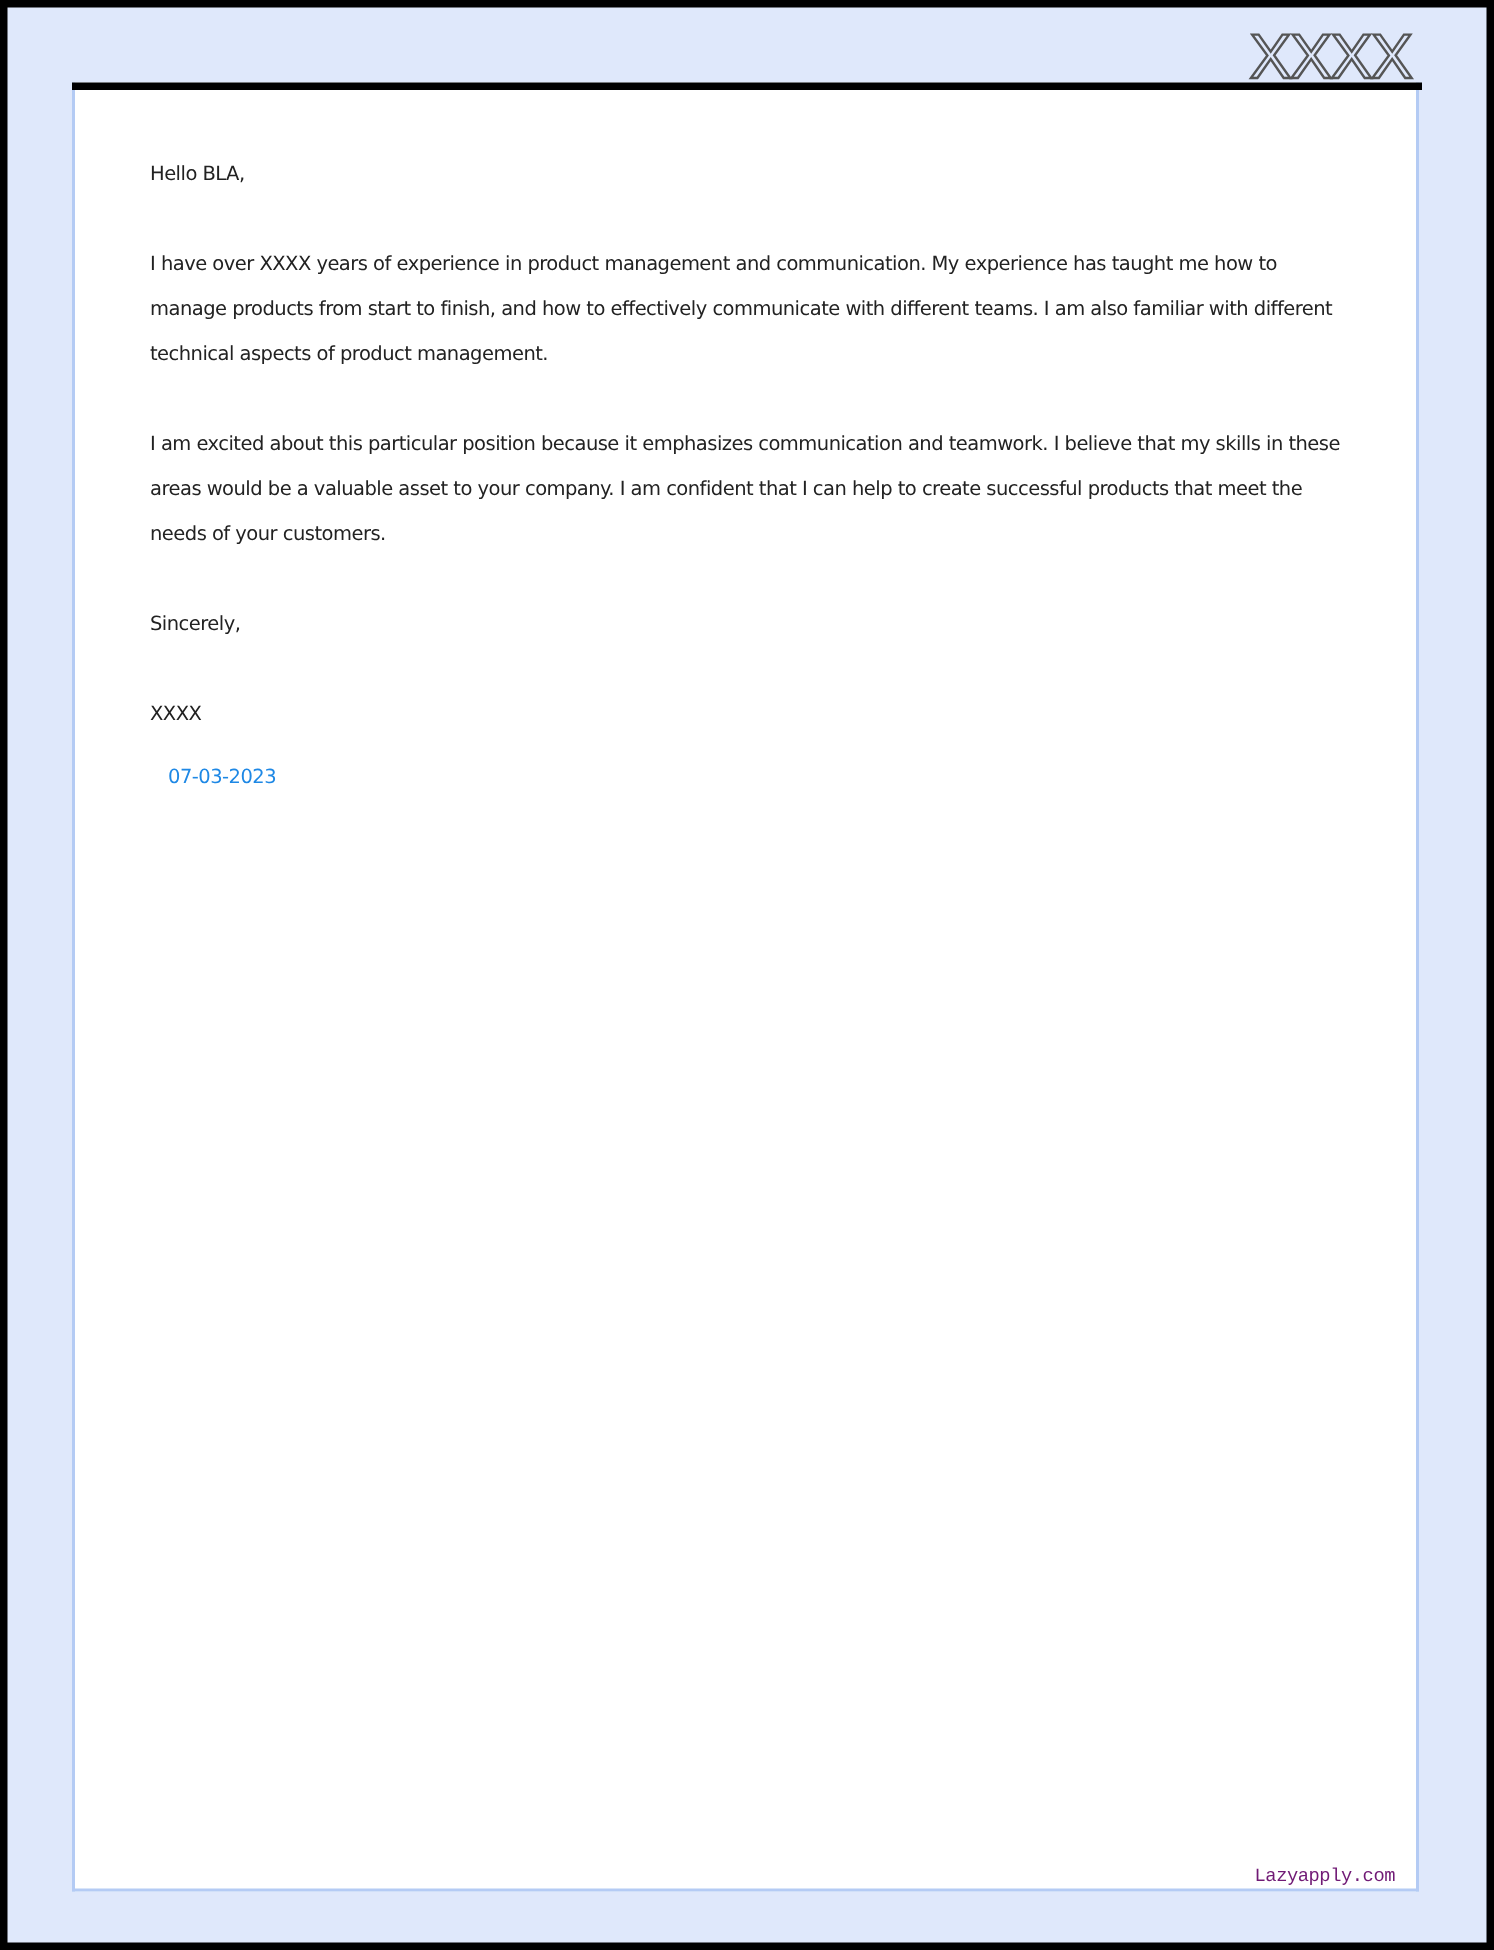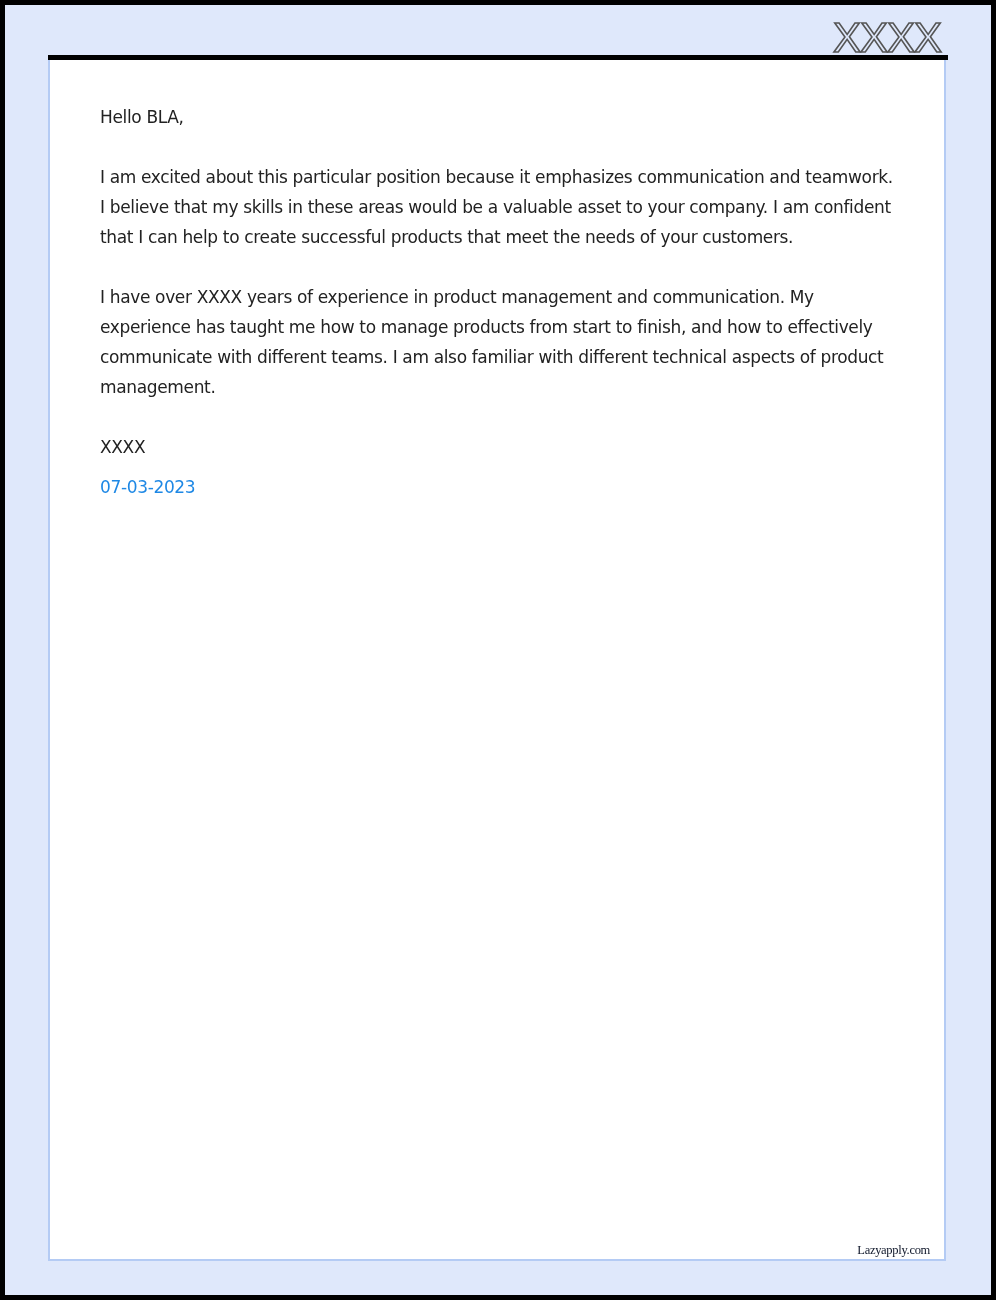--- a/index.html
+++ b/index.html
@@ -53,56 +53,57 @@
       width: 900px;
       height: 5px;
       background: #000;
     }
     .letter {
       position: absolute;
       left: 95px;
       top: 97px;
       width: 800px;
       font-family: "DejaVu Sans", sans-serif;
-      font-size: 17px;
+      font-size: 13px;
       line-height: 30px;
       color: #222;
       letter-spacing: -0.35px;
     }
     .letter p {
       margin: 0 0 30px 0;
     }
     .letter p.sig-name {
       margin-bottom: 10px;
     }
     .letter p.date {
       color: #1e88e5;
-      margin: 0;
+      margin: 12px;
     }
     .footer-brand {
       position: absolute;
       right: 61px;
       bottom: 37px;
-      font-family: Liberation Serif, serif;
+      font-family: Liberation Mono, monospace;
       font-size: 12.5px;
-      color: #0f172a;
+      color: #701a75;
       letter-spacing: -0.3px;
     }
   </style>
 </head>
 <body>
 
 <div class="frame">
   <div class="header-title">XXXX</div>
 
   <div class="page"></div>
   <div class="page-topbar"></div>
 
   <div class="letter">
     <p>Hello BLA,</p>
+    <p>I have over XXXX years of experience in product management and communication. My experience has taught me how to manage products from start to finish, and how to effectively communicate with different teams. I am also familiar with different technical aspects of product management.</p>
     <p>I am excited about this particular position because it emphasizes communication and teamwork. I believe that my skills in these areas would be a valuable asset to your company. I am confident that I can help to create successful products that meet the needs of your customers.</p>
-    <p>I have over XXXX years of experience in product management and communication. My experience has taught me how to manage products from start to finish, and how to effectively communicate with different teams. I am also familiar with different technical aspects of product management.</p>
+    <p>Sincerely,</p>
     <p class="sig-name">XXXX</p>
     <p class="date">07-03-2023</p>
   </div>
 
   <div class="footer-brand">Lazyapply.com</div>
 </div>
 
 </body></html>

